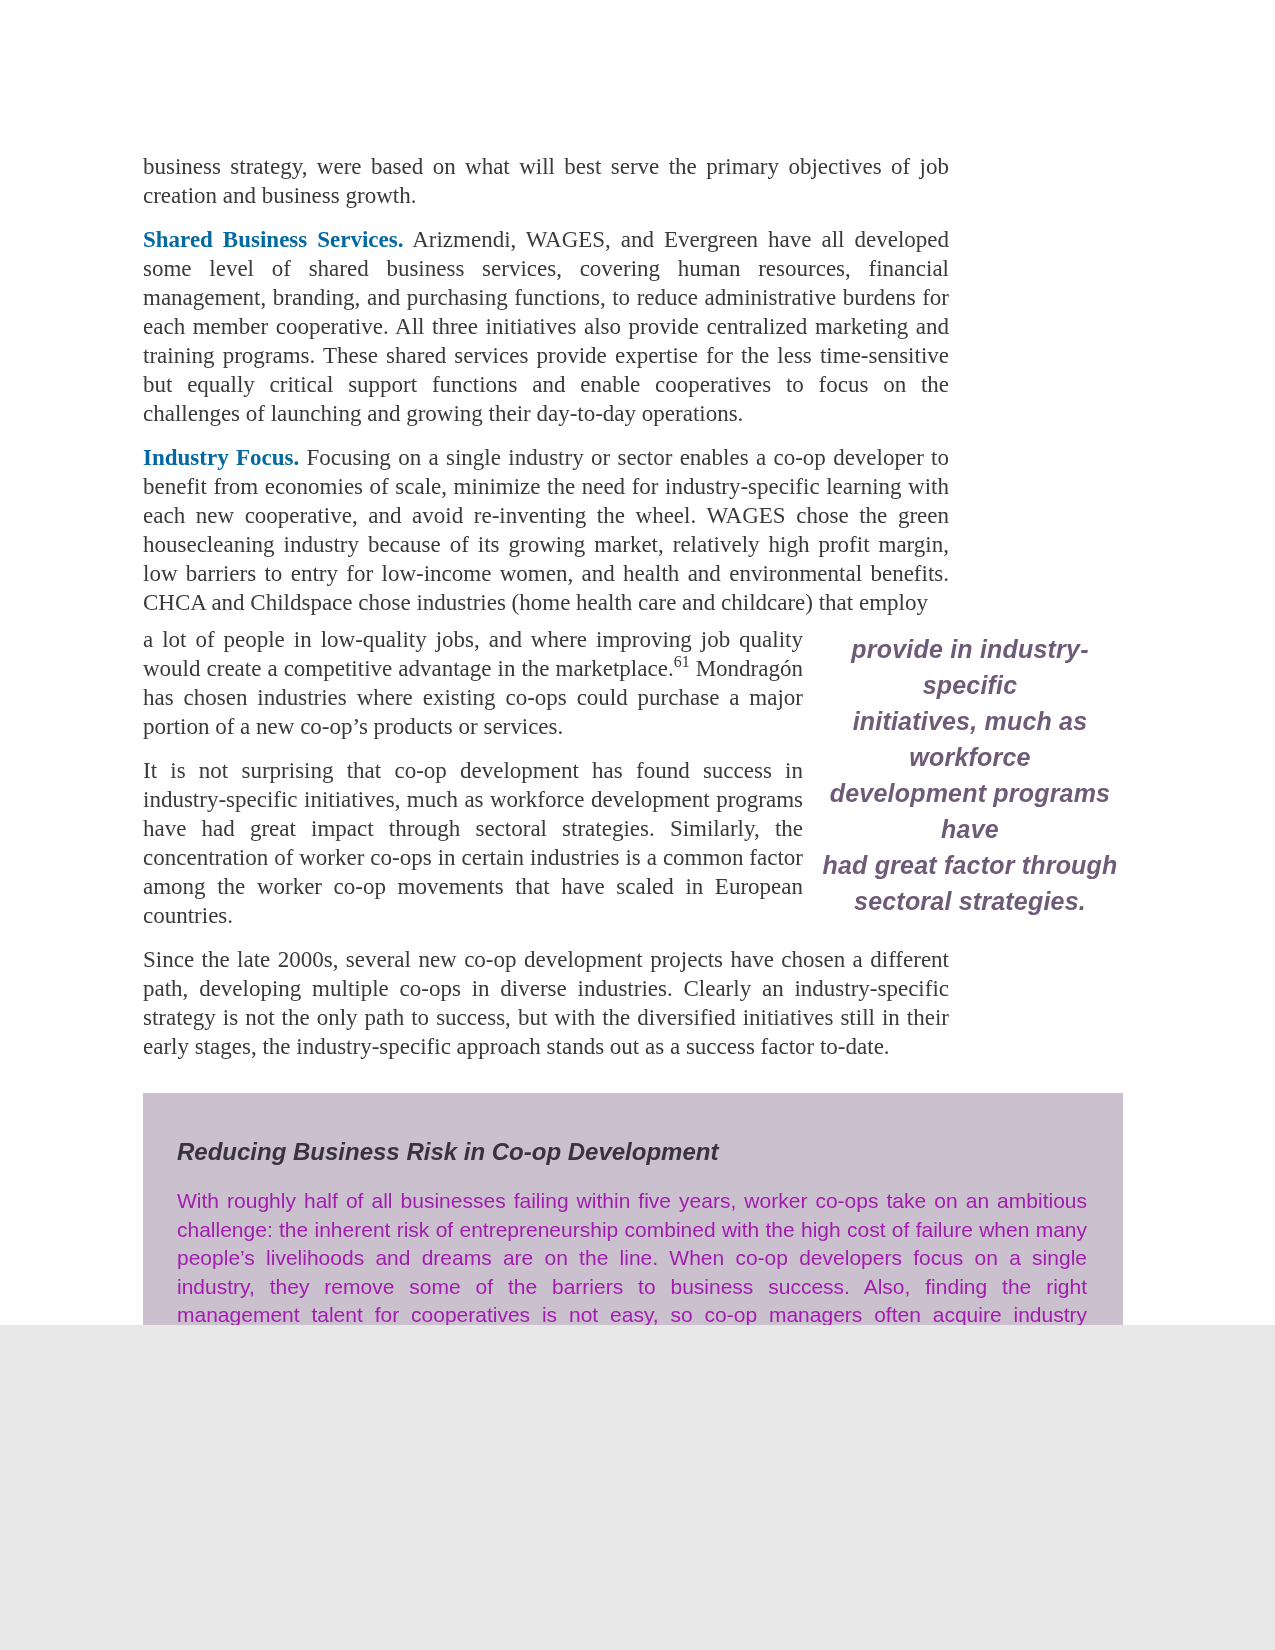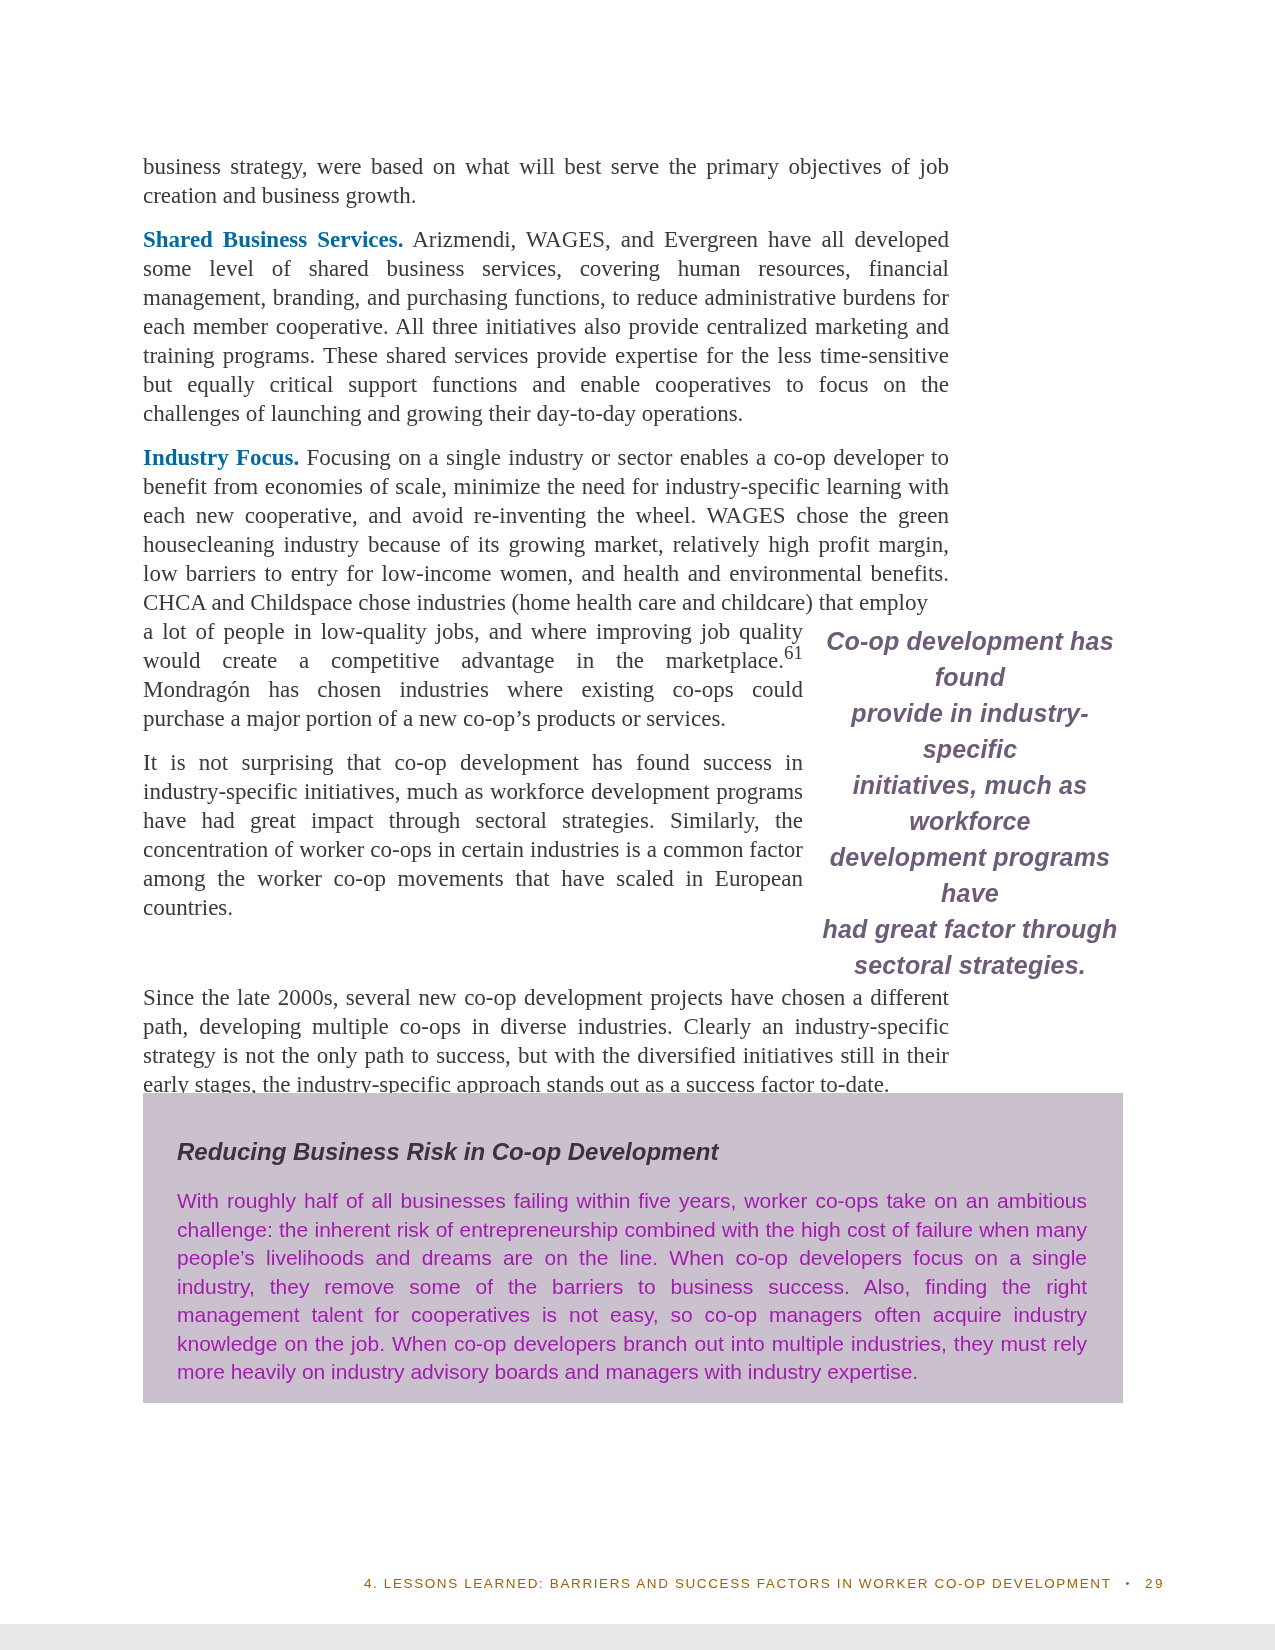--- a/index.html
+++ b/index.html
@@ -1,19 +1,19 @@
 <!DOCTYPE html>
 <html><head>
 <meta charset="utf-8">
 <style>
   html, body { margin: 0; padding: 0; background: #e8e8e8; }
   .page {
     position: relative;
     width: 1275px;
-    height: 1624px;
+    height: 1325px;
     margin: 0 auto;
     background: #ffffff;
     font-family: "Liberation Serif", serif;
     color: #333333;
     overflow: hidden;
   }
   .content {
     position: absolute;
     left: 143px;
     top: 152px;
@@ -24,21 +24,21 @@
     font-size: 23px;
     line-height: 29px;
     text-align: justify;
     margin: 0 0 15px 0;
     color: #3a3a3a;
   }
   .para .lead-in {
     font-weight: bold;
     color: #0369a1;
   }
-  .para.no-gap { margin-bottom: 0; }
+  .para.no-gap { margin-bottom: 8px; }
   .wrap-section {
     display: flex;
     width: 980px;
     align-items: flex-start;
   }
   .wrap-left { width: 660px; }
   .wrap-left .para { width: 660px; }
   .pull-quote {
     flex: 1;
     margin-top: 6px;
@@ -46,21 +46,21 @@
     font-family: "Liberation Sans", sans-serif;
     font-style: italic;
     font-weight: 600;
     font-size: 25px;
     line-height: 36px;
     letter-spacing: 0.2px;
     text-align: center;
     color: #6d5b77;
   }
   sup.fn {
-    font-size: 19px;
+    font-size: 16px;
     line-height: 0;
     vertical-align: super;
   }
   .callout-box {
     position: absolute;
     left: 143px;
     top: 1093px;
     width: 980px;
     height: 310px;
     background: #cbc0cd;
@@ -110,21 +110,20 @@
     <p class="para"><span class="lead-in">Shared Business Services.</span><span> Arizmendi, WAGES, and Evergreen have all developed some level of shared business services, covering human resources, financial management, branding, and purchasing functions, to reduce administrative burdens for each member cooperative. All three initiatives also provide centralized marketing and training programs. These shared services provide expertise for the less time-sensitive but equally critical support functions and enable cooperatives to focus on the challenges of launching and growing their day-to-day operations.</span></p>
 
     <p class="para no-gap"><span class="lead-in">Industry Focus.</span><span> Focusing on a single industry or sector enables a co-op developer to benefit from economies of scale, minimize the need for industry-specific learning with each new cooperative, and avoid re-inventing the wheel. WAGES chose the green housecleaning industry because of its growing market, relatively high profit margin, low barriers to entry for low-income women, and health and environmental benefits. CHCA and Childspace chose industries (home health care and childcare) that employ</span></p>
 
     <div class="wrap-section">
       <div class="wrap-left">
         <p class="para"><span>a lot of people in low-quality jobs, and where improving job quality would create a competitive advantage in the marketplace.</span><sup class="fn">61</sup><span> Mondragón has chosen industries where existing co-ops could purchase a major portion of a new co-op’s products or services.</span></p>
         <p class="para">It is not surprising that co-op development has found success in industry-specific initiatives, much as workforce development programs have had great impact through sectoral strategies. Similarly, the concentration of worker co-ops in certain industries is a common factor among the worker co-op movements that have scaled in European countries.</p>
       </div>
       <div class="pull-quote">
-        <div>Co-op development has found</div>
         <div>provide in industry-specific</div>
         <div>initiatives, much as workforce</div>
         <div>development programs have</div>
         <div>had great factor through</div>
         <div>sectoral strategies.</div>
       </div>
     </div>
 
     <p class="para">Since the late 2000s, several new co-op development projects have chosen a different path, developing multiple co-ops in diverse industries. Clearly an industry-specific strategy is not the only path to success, but with the diversified initiatives still in their early stages, the industry-specific approach stands out as a success factor to-date.</p>
 

